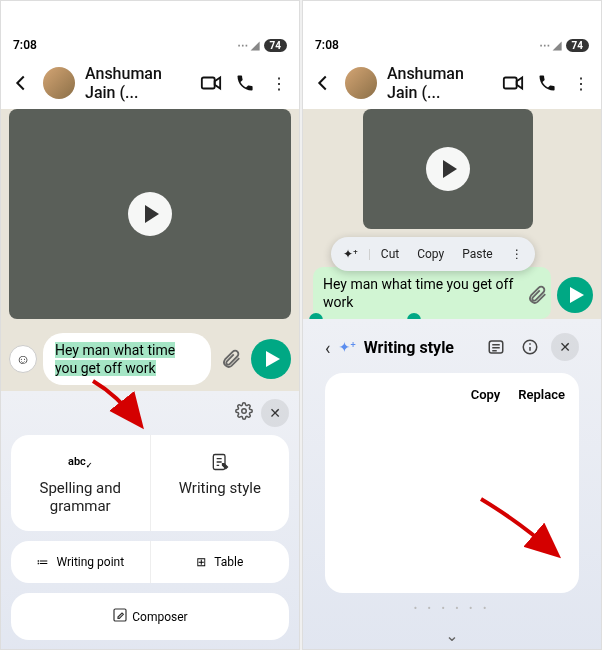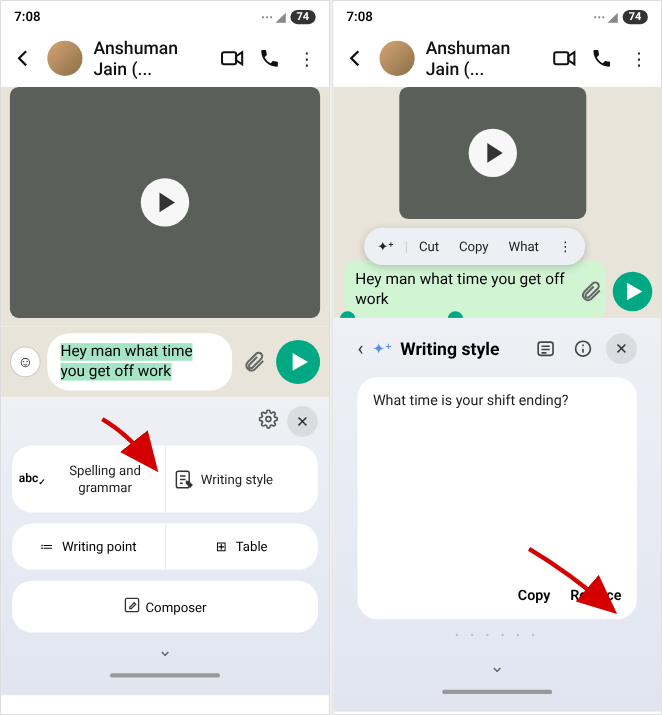--- a/index.html
+++ b/index.html
@@ -1,18 +1,18 @@
 <!DOCTYPE html>
 <html><head>
 <meta charset="utf-8">
 <style>
 * { margin: 0; padding: 0; box-sizing: border-box; font-family: -apple-system, Roboto, sans-serif; }
 body { background: #f0f0f0; width: 602px; height: 650px; display: flex; gap: 2px; }
 .phone { width: 300px; height: 650px; background: #fff; position: relative; overflow: hidden; border: 1px solid #ddd; }
-.statusbar { height: 28px; display: flex; align-items: center; justify-content: space-between; padding: 0 12px; font-size: 12px; font-weight: 600; background: #fff; }
+.statusbar { height: 28px; display: flex; align-items: center; justify-content: space-between; padding: 0 12px; font-size: 12px; font-weight: 600; background: #fff; margin-top: 30px; }
 .statusbar-right { display: flex; align-items: center; gap: 4px; }
 .battery-pill { background: #333; color: #fff; border-radius: 10px; padding: 1px 6px; font-size: 10px; font-weight: 700; }
 .appbar { height: 48px; display: flex; align-items: center; padding: 0 8px; gap: 10px; background: #fff; }
 .avatar { width: 32px; height: 32px; border-radius: 50%; background: linear-gradient(135deg, #d4a574, #8b6f47); }
 .contact-name { flex: 1; font-size: 16px; font-weight: 500; color: #111; }
 .appbar-icon { width: 24px; height: 24px; display: flex; align-items: center; justify-content: center; color: #111; }
 .chat-bg { background: #e8e4d9; background-image: radial-gradient(circle at 20% 30%, rgba(0,0,0,0.02) 1px, transparent 1px); position: relative; }
 .video-msg { background: #5a5f59; border-radius: 8px; margin: 2px 8px 2px 8px; position: relative; overflow: hidden; }
 .play-circle { position: absolute; top: 50%; left: 50%; transform: translate(-50%,-50%); width: 44px; height: 44px; background: rgba(255,255,255,0.95); border-radius: 50%; display: flex; align-items: center; justify-content: center; }
 .play-triangle { width: 0; height: 0; border-left: 14px solid #333; border-top: 9px solid transparent; border-bottom: 9px solid transparent; margin-left: 4px; }
@@ -24,24 +24,24 @@
 .text-highlight { background: #a5e5c5; }
 .attach-btn { width: 28px; height: 28px; display: flex; align-items: center; justify-content: center; color: #555; }
 .send-btn { width: 40px; height: 40px; border-radius: 50%; background: #00a884; display: flex; align-items: center; justify-content: center; }
 .send-triangle { width: 0; height: 0; border-left: 14px solid #fff; border-top: 8px solid transparent; border-bottom: 8px solid transparent; margin-left: 3px; }
 
 
 .ai-panel { background: linear-gradient(180deg, #eef0f5, #e0e5f0); padding: 8px 10px 12px; position: relative; }
 .ai-header { display: flex; justify-content: flex-end; gap: 8px; margin-bottom: 8px; align-items: center; }
 .circle-btn { width: 28px; height: 28px; border-radius: 50%; background: rgba(0,0,0,0.08); display: flex; align-items: center; justify-content: center; font-size: 14px; color: #333; }
 .ai-grid { background: #fff; border-radius: 18px; display: flex; margin-bottom: 10px; }
-.ai-cell { flex: 1; padding: 16px 6px; text-align: center; display: flex; flex-direction: row; align-items: center; gap: 6px; }
+.ai-cell { flex: 1; padding: 16px 6px; text-align: center; display: flex; flex-direction: column; align-items: center; gap: 6px; }
 .ai-cell + .ai-cell { border-left: 1px solid #eee; }
 .ai-cell-icon { font-size: 18px; height: 22px; display: flex; align-items: center; }
-.ai-cell-label { font-size: 12px; color: #222; line-height: 1.2; }
+.ai-cell-label { font-size: 15px; color: #222; line-height: 1.2; }
 .ai-row { background: #fff; border-radius: 18px; display: flex; margin-bottom: 10px; }
 .ai-row-cell { flex: 1; padding: 14px 8px; text-align: center; display: flex; align-items: center; justify-content: center; gap: 8px; font-size: 12px; }
 .ai-row-cell + .ai-row-cell { border-left: 1px solid #eee; }
 .composer-row { background: #fff; border-radius: 18px; padding: 14px; text-align: center; display: flex; align-items: center; justify-content: center; gap: 4px; font-size: 12px; }
 .chevron-down { text-align: center; padding: 6px; color: #666; }
 .nav-handle { width: 100px; height: 4px; background: #999; border-radius: 2px; margin: 6px auto 4px; }
 
 
 .context-menu { position: absolute; background: #eceff3; border-radius: 20px; padding: 6px 4px; display: flex; align-items: center; gap: 2px; box-shadow: 0 2px 8px rgba(0,0,0,0.2); z-index: 10; font-size: 12px; }
 .ctx-item { padding: 4px 8px; font-size: 12px; color: #222; }
@@ -226,21 +226,21 @@
       <div class="play-circle">
           <div class="play-triangle"></div>
         </div>
     </div>
 
     <div class="context-menu" style="top:128px; left:28px;">
       <span class="ctx-item">✦⁺</span>
       <span style="color:#ccc;">|</span>
       <span class="ctx-item">Cut</span>
       <span class="ctx-item">Copy</span>
-      <span class="ctx-item">What</span>
+      <span class="ctx-item">Paste</span>
       <span class="ctx-item">⋮</span>
     </div>
 
     <div class="selected-bubble" style="margin-top:38px;">
       <span>Hey man what time you get off work</span>
       <div class="sel-handle" style="bottom:-8px; left:-4px;"></div>
       <div class="sel-handle" style="bottom:-8px; left:94px;"></div>
     </div>
 
     <div style="position:absolute; right:8px; bottom:6px; display:flex; gap:6px; align-items:center;">
@@ -269,21 +269,20 @@
       <span class="ws-icon">
         <svg width="18" height="18" viewBox="0 0 24 24" fill="none" stroke="#444" stroke-width="2">
             <circle cx="12" cy="12" r="9"></circle>
             <path d="M12 7v2m0 3v5"></path>
           </svg>
       </span>
       <div class="circle-btn">✕</div>
     </div>
 
     <div class="ws-card">
-      <div class="ws-text">What time is your shift ending?</div>
       <div class="ws-actions">
         <span>Copy</span>
         <span>Replace</span>
       </div>
     </div>
 
     <div class="dots-indicator">• • • • • •</div>
     <div class="chevron-down">⌄</div>
     <div class="nav-handle"></div>
   </div>

